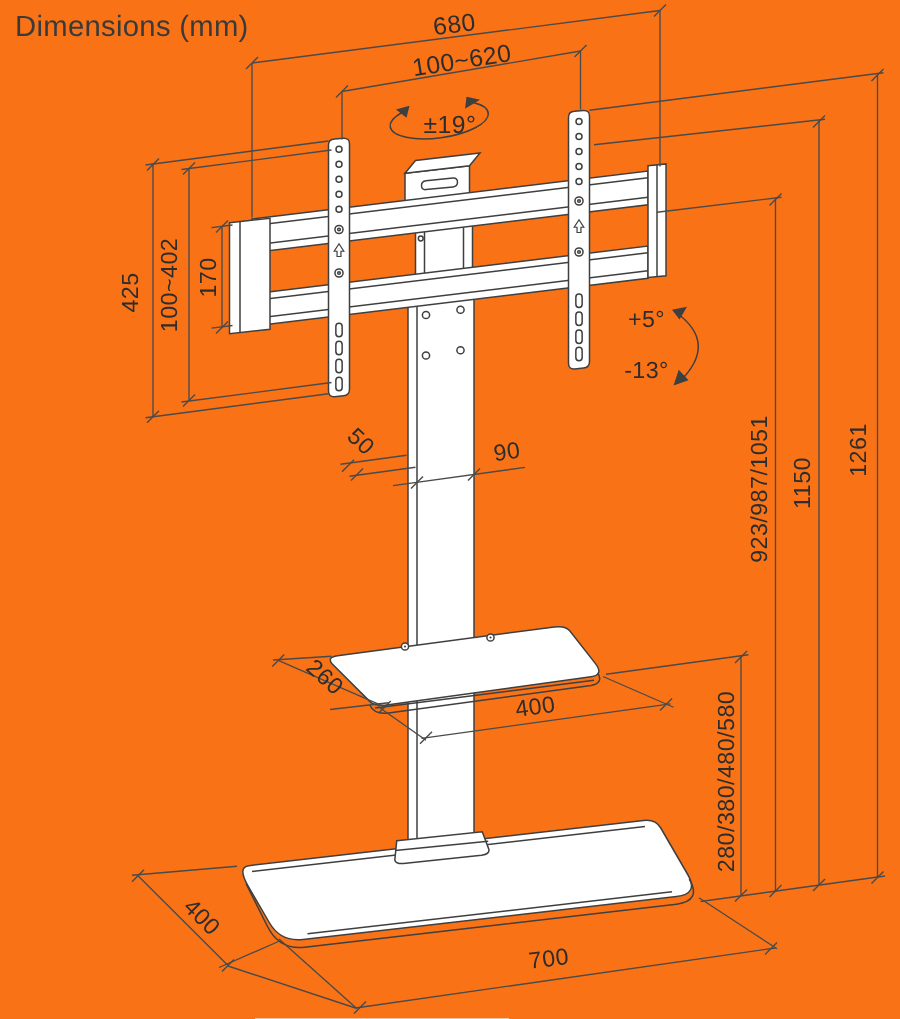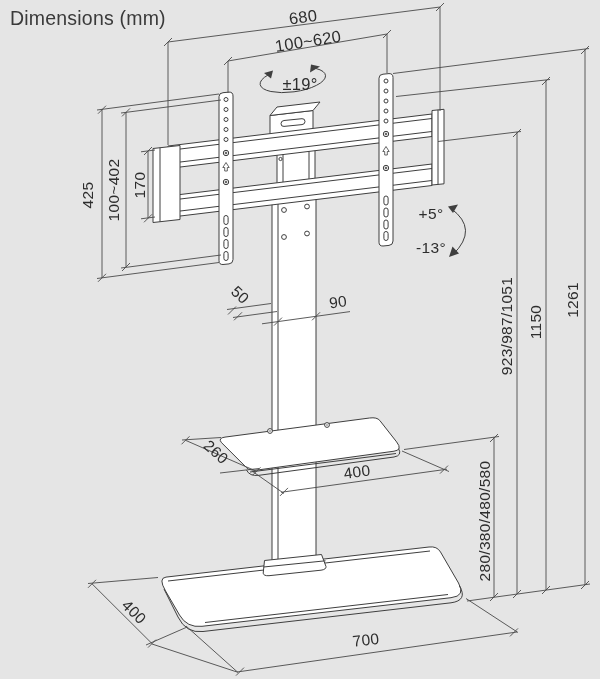--- a/index.html
+++ b/index.html
@@ -1,16 +1,16 @@
 <!DOCTYPE html>
 <html><head>
 <meta charset="utf-8">
 <style>
   html,body{margin:0;padding:0;background:#ffffff;}
-  #stage{position:relative;width:600px;height:679px;background:#e5e5e5;overflow:hidden;
+  #stage{position:relative;width:600px;height:679px;background:#f97316;overflow:hidden;
          font-family:"Liberation Sans",sans-serif;}
   #drawing{position:absolute;left:0;top:0;}
   .lbl{position:absolute;font-size:15.5px;color:#2d2d2d;white-space:nowrap;letter-spacing:.3px;
        transform:translate(-50%,-50%) rotate(var(--r,0deg));line-height:1;}
   .lbl.big{font-size:16.5px;}
   #title{position:absolute;left:10px;top:7px;font-size:19.5px;color:#3a3a3a;font-weight:500;
          letter-spacing:.2px;}
   svg *{vector-effect:non-scaling-stroke;}
 </style>
 </head>

